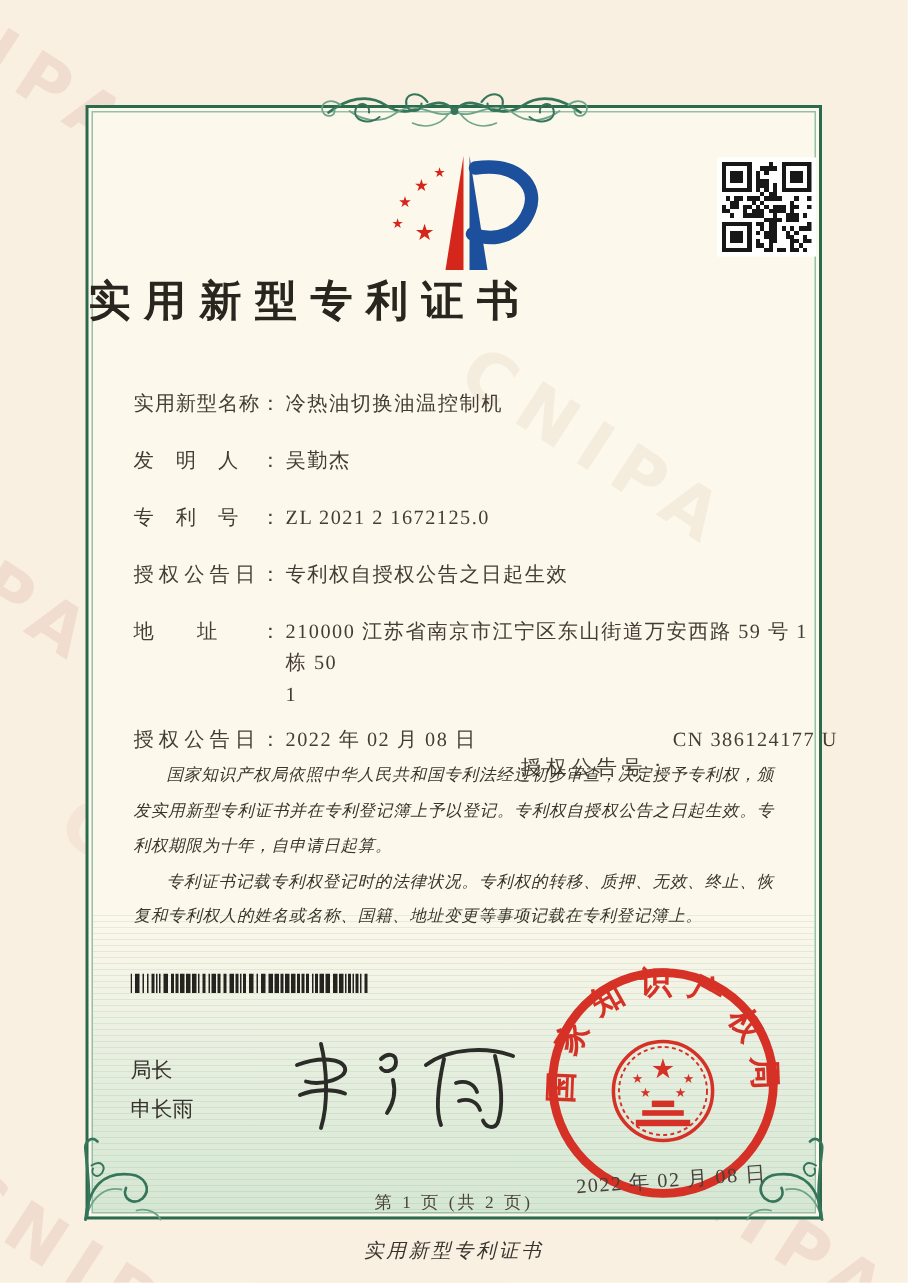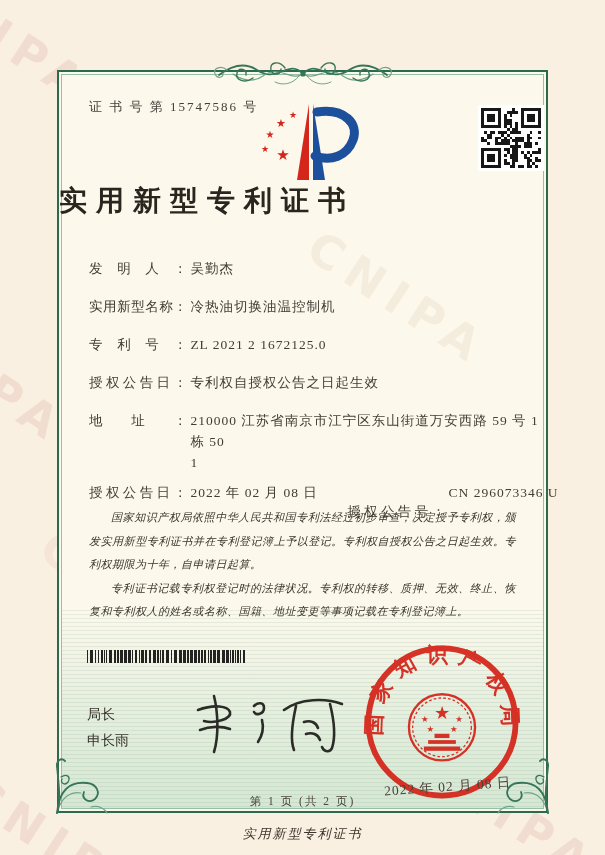--- a/index.html
+++ b/index.html
@@ -111,21 +111,20 @@
   <svg class="corner-fl right" width="62" height="62" viewBox="0 0 62 62">
     <g fill="none" stroke="#35755a" stroke-width="1.8" stroke-linecap="round">
       <path d="M6,58 C8,36 18,26 36,28 C46,29 50,38 44,44 C38,49 30,44 33,37"></path>
       <path d="M8,52 C12,42 20,36 30,38" stroke="#6fa488" stroke-width="1.2"></path>
       <path d="M6,58 C10,48 8,30 6,12 C5,6 10,2 14,6"></path>
       <path d="M10,22 C16,18 20,22 17,27 C14,31 9,28 11,24" stroke-width="1.3"></path>
       <path d="M40,52 C48,50 54,54 56,58" stroke="#6fa488" stroke-width="1.2"></path>
     </g>
   </svg>
 
-  <div class="cert-no">证 书 号 第 15747586 号</div>
 
   <svg class="logo" width="120" height="92" viewBox="0 0 120 92">
     <g fill="#d5261b">
       <text x="46" y="22" font-size="9" text-anchor="middle">★</text>
       <text x="34" y="31" font-size="11" text-anchor="middle">★</text>
       <text x="23" y="42" font-size="10" text-anchor="middle">★</text>
       <text x="18" y="56" font-size="9" text-anchor="middle">★</text>
       <text x="36" y="64" font-size="15" text-anchor="middle">★</text>
     </g>
     <polygon points="62,8 50,84 62,84" fill="#d5261b"></polygon>
@@ -358,44 +357,44 @@
         <rect x="16" y="20" width="1" height="1" fill="#171717"></rect>
         <rect x="17" y="20" width="1" height="1" fill="#171717"></rect>
         <rect x="19" y="20" width="1" height="1" fill="#171717"></rect>
       </svg>
   </div>
 
   <div class="title">实用新型专利证书</div>
 
   <div class="fields">
     <div class="frow">
+      <span class="flabel">实用新型名称：</span>
+      <span class="fvalue">冷热油切换油温控制机</span>
+    </div>
+    <div class="frow">
       <span class="flabel">发明人：</span>
       <span class="fvalue">吴勤杰</span>
-    </div>
-    <div class="frow">
-      <span class="flabel">实用新型名称：</span>
-      <span class="fvalue">冷热油切换油温控制机</span>
     </div>
     <div class="frow">
       <span class="flabel">专利号：</span>
       <span class="fvalue">ZL 2021 2 1672125.0</span>
     </div>
     <div class="frow">
       <span class="flabel">授权公告日：</span>
       <span class="fvalue">专利权自授权公告之日起生效</span>
     </div>
     <div class="frow" style="margin-bottom:9px;">
       <span class="flabel">地址：</span>
       <span class="fvalue addr-val"><span>210000 江苏省南京市江宁区东山街道万安西路 59 号 1 栋 50</span><br><span>1</span></span>
     </div>
     <div class="frow">
       <span class="flabel">授权公告日：</span>
       <span class="fvalue">2022 年 02 月 08 日</span>
       <span class="flabel grant2">授权公告号：</span>
-      <span class="fvalue">CN 296073346 U</span>
+      <span class="fvalue">CN 386124177 U</span>
     </div>
   </div>
 
   <div class="paras">
     <p>国家知识产权局依照中华人民共和国专利法经过初步审查，决定授予专利权，颁发实用新型专利证书并在专利登记簿上予以登记。专利权自授权公告之日起生效。专利权期限为十年，自申请日起算。</p>
     <p>专利证书记载专利权登记时的法律状况。专利权的转移、质押、无效、终止、恢复和专利权人的姓名或名称、国籍、地址变更等事项记载在专利登记簿上。</p>
   </div>
 
   <div class="barcode">
     <svg id="barcode-svg" width="162" height="13">

